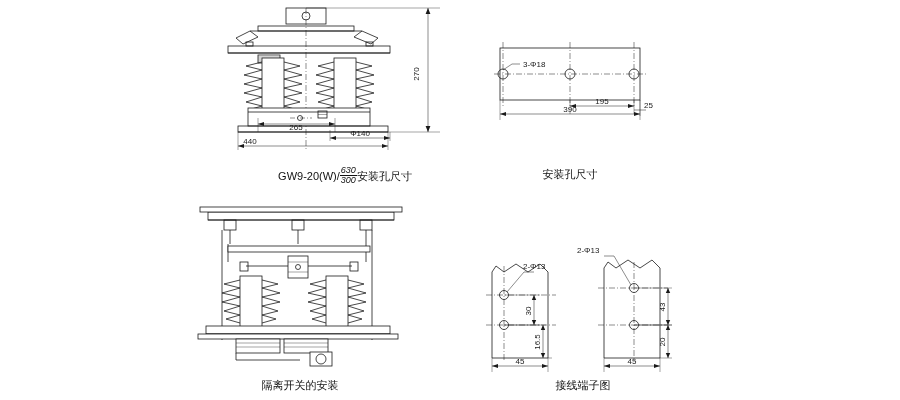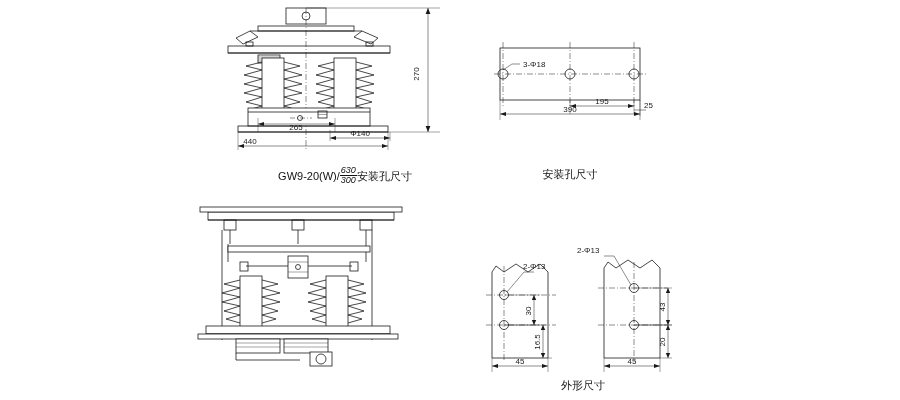--- a/index.html
+++ b/index.html
@@ -351,16 +351,17 @@
 
   </g>
 </svg>
 
 <div class="cap" style="left:250px;top:167px;width:190px;">
   <span>GW9-20(W)/</span><span class="frac"><span class="num">630</span><span class="den">300</span></span><span>安装孔尺寸</span>
 </div>
 
 <div class="cap" style="left:500px;top:167px;width:140px;font-family:Liberation Mono, monospace;">安装孔尺寸</div>
 
-
-<div class="cap" style="left:498px;top:378px;width:170px;">外形尺寸</div>
+<div class="cap" style="left:210px;top:378px;width:180px;">隔离开关的安装</div>
+
+<div class="cap" style="left:498px;top:378px;width:170px;">接线端子图</div>
 
 </div>
 
 </body></html>

